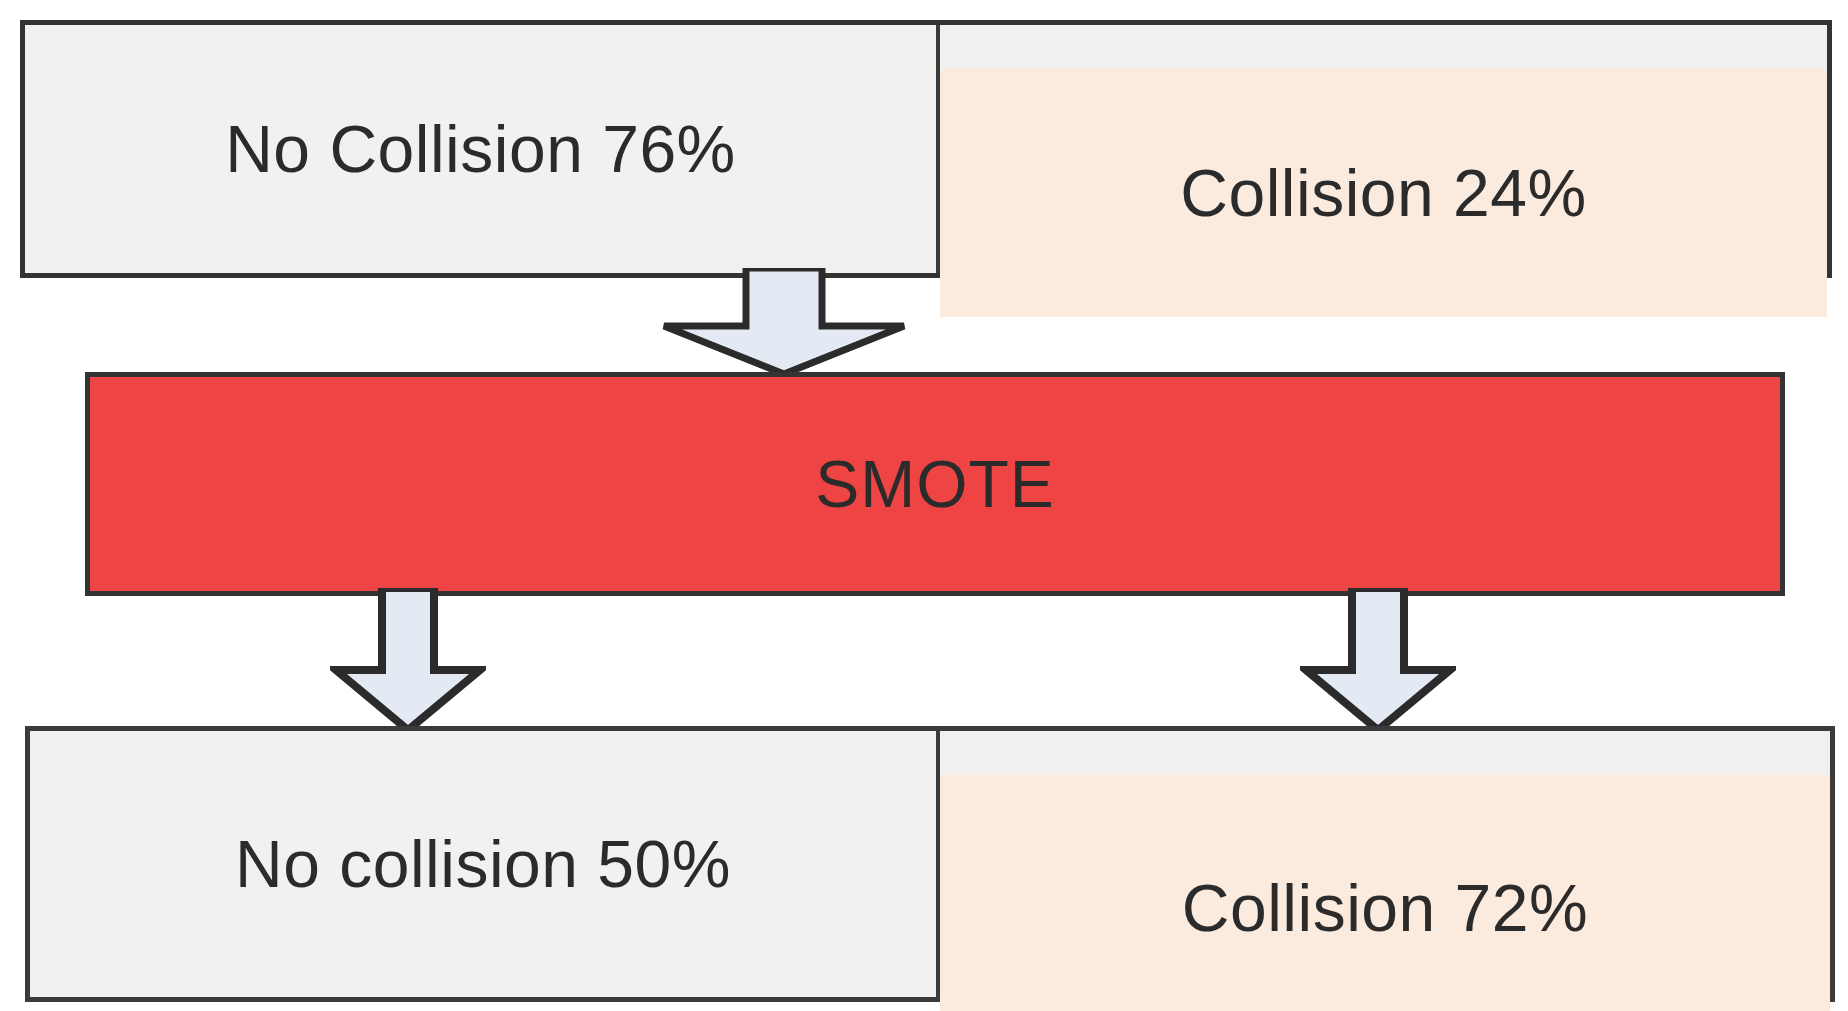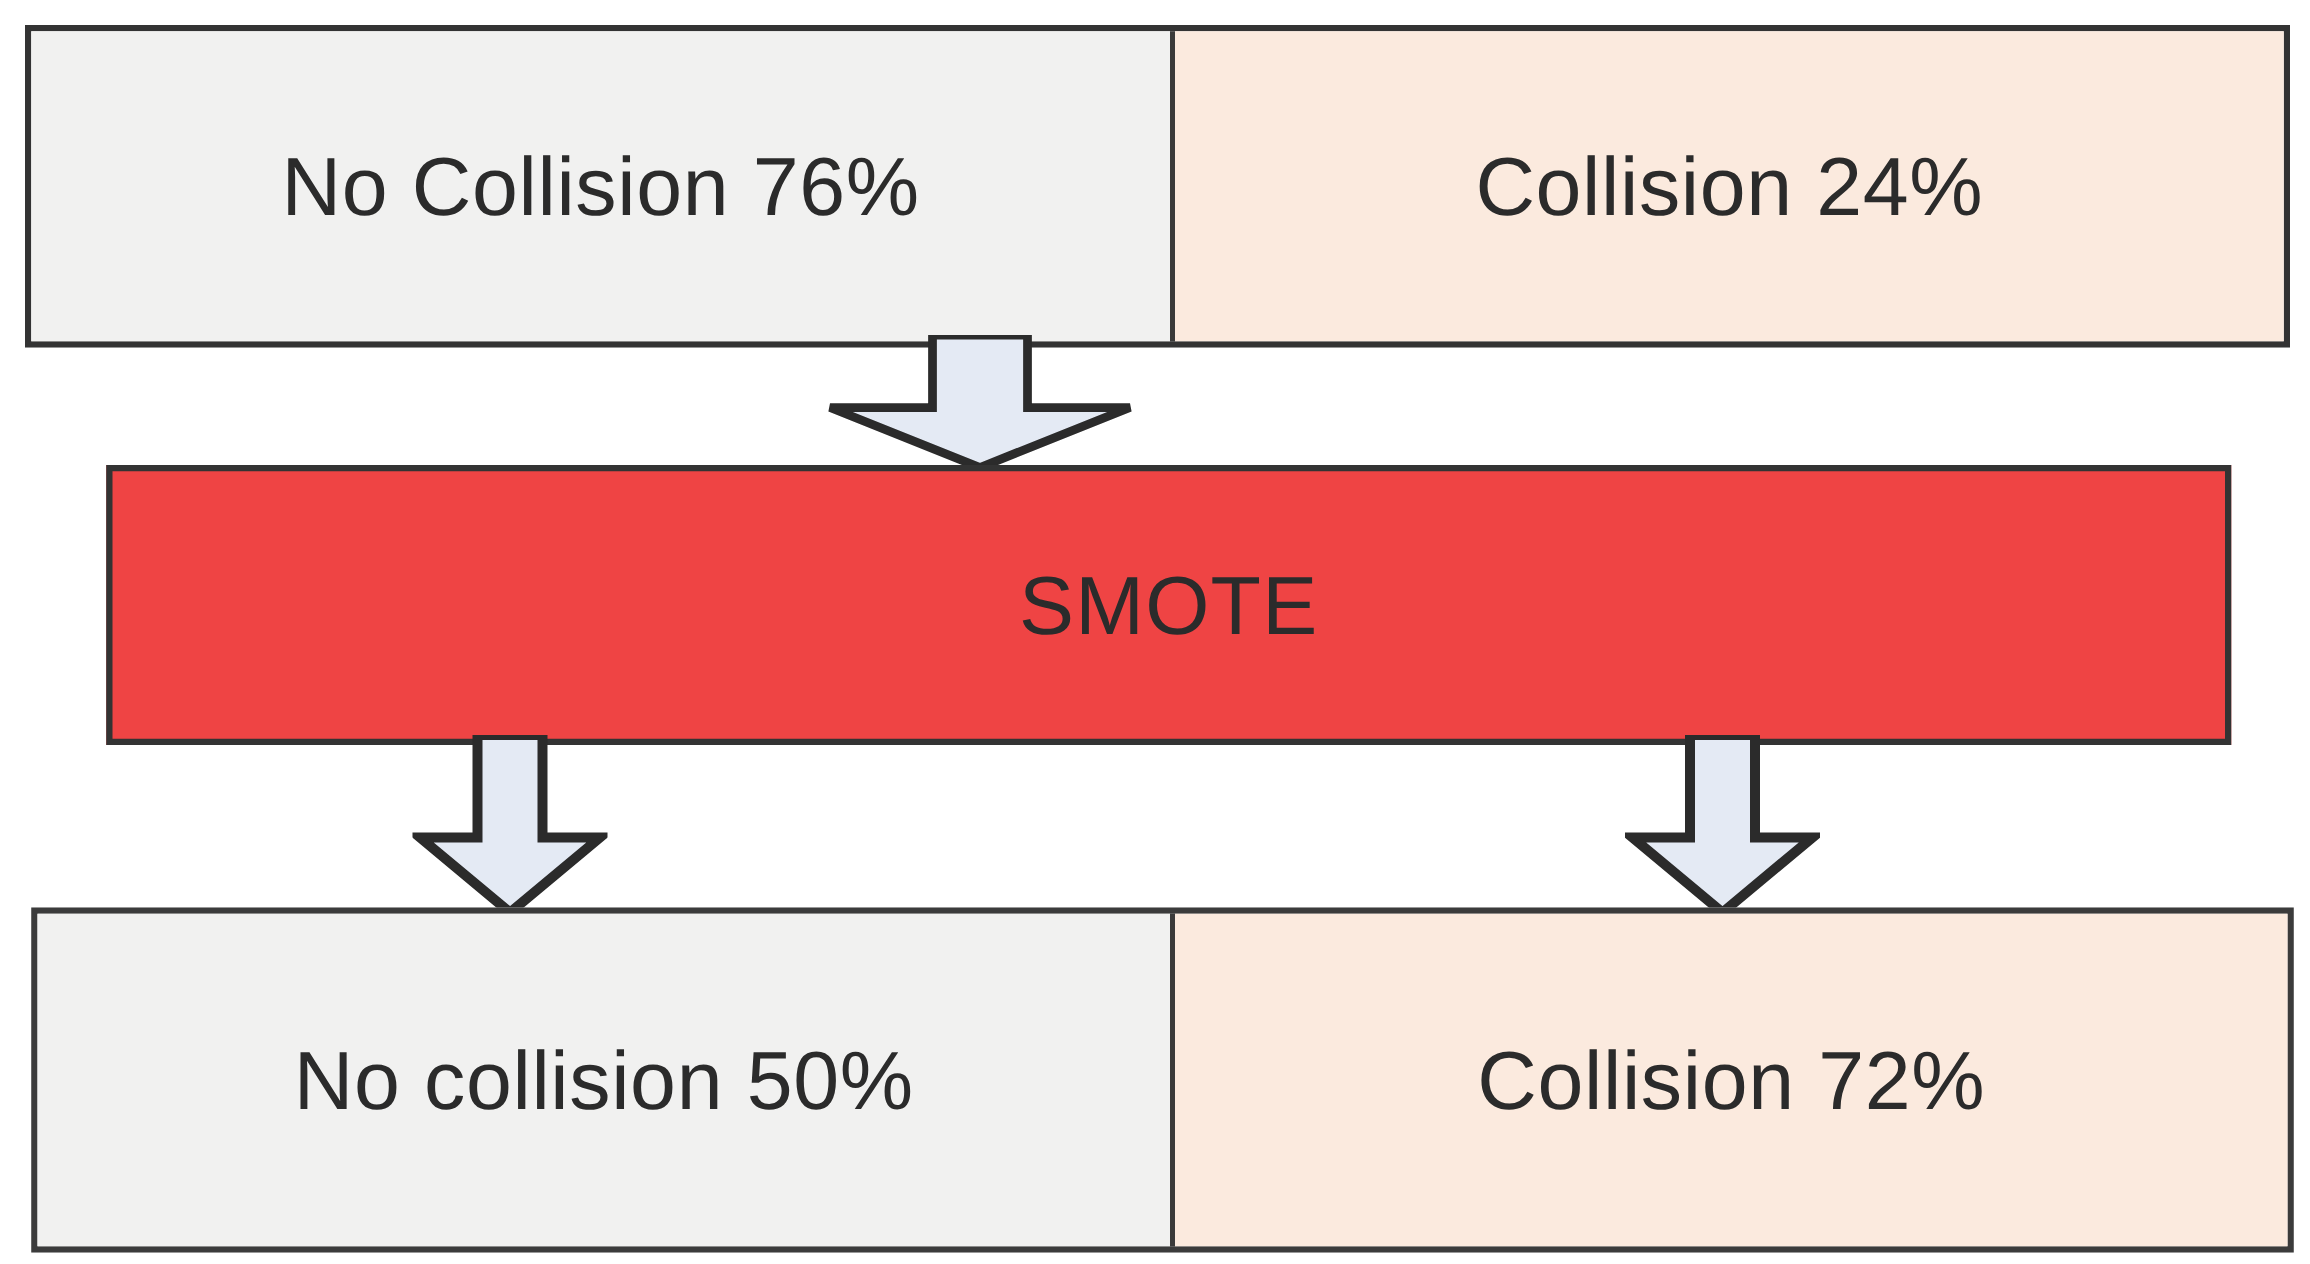--- a/index.html
+++ b/index.html
@@ -32,20 +32,21 @@
     display: flex;
     align-items: center;
     justify-content: center;
     height: 100%;
   }
   .split-box .half.left {
     background: #f0f0ef;
   }
   .split-box .half.right {
     background: #fbead d;
+    margin-top: 44px;
   }
   .half-label {
     font-size: 66px;
     color: #2b2b2b;
     letter-spacing: 0.5px;
     line-height: 1;
     white-space: nowrap;
   }
   .divider {
     width: 4px;

